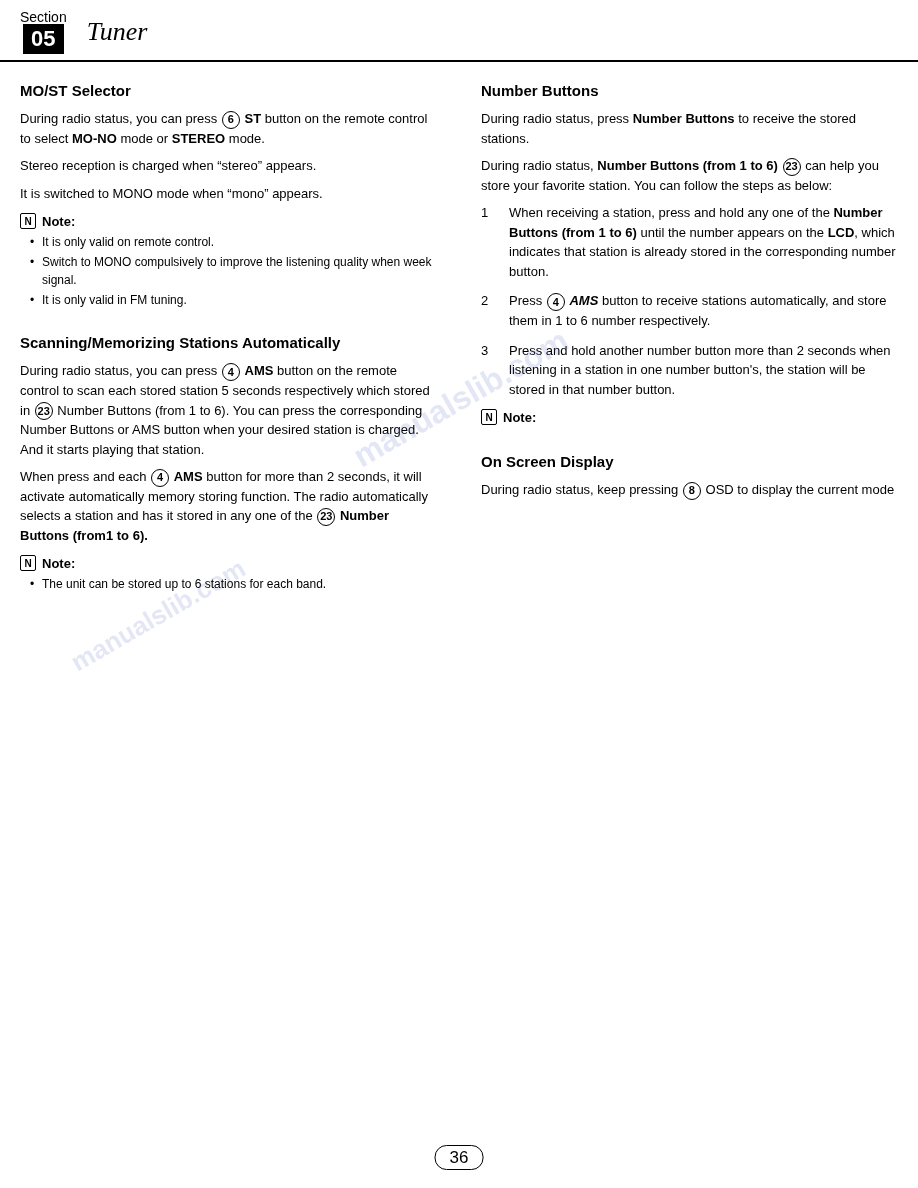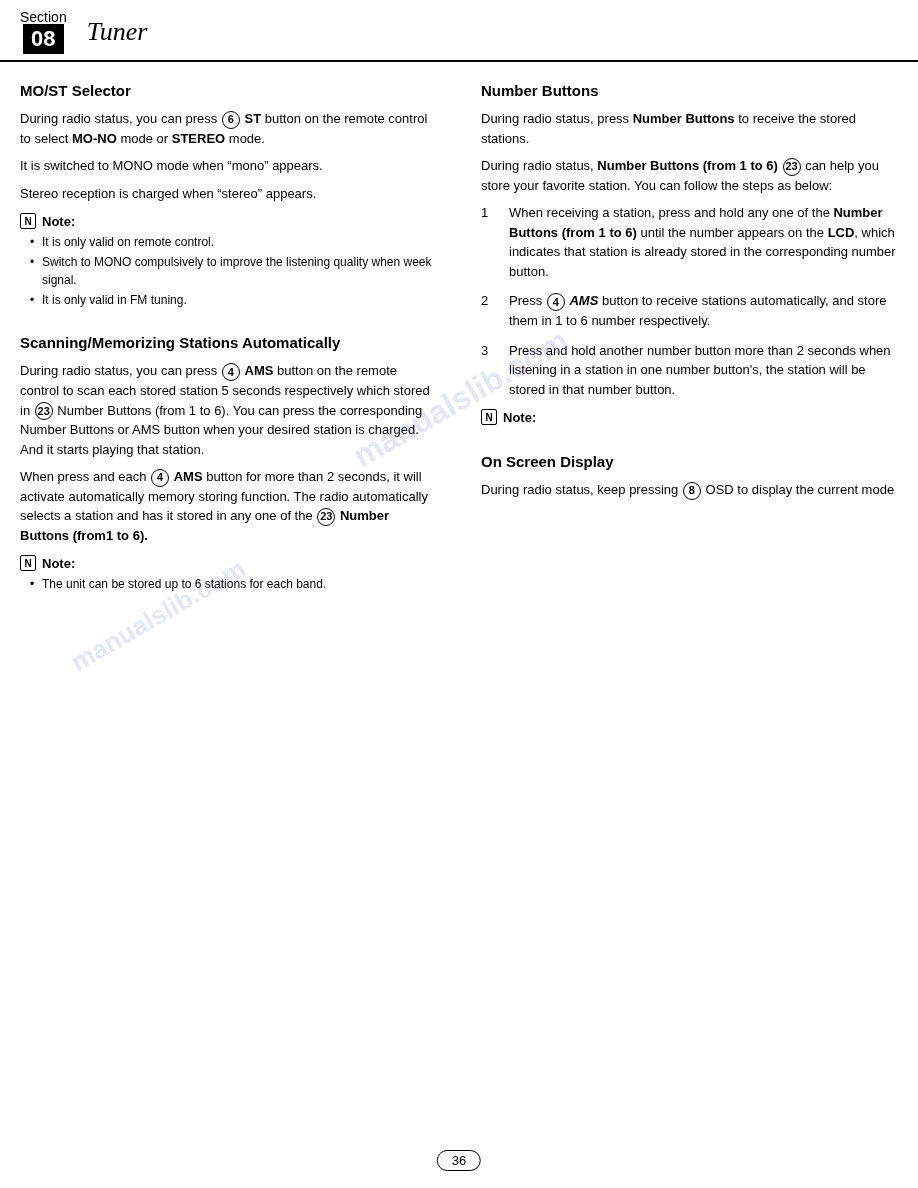--- a/index.html
+++ b/index.html
@@ -163,21 +163,21 @@
     .page-footer {
       position: absolute;
       bottom: 20px;
       left: 50%;
       transform: translateX(-50%);
     }
     .page-number {
       border: 1.5px solid #000;
       border-radius: 12px;
       padding: 2px 14px;
-      font-size: 13px;
+      font-size: 17px;
       font-weight: normal;
     }
 
     
     .watermark {
       position: absolute;
       color: rgba(100, 120, 200, 0.18);
       font-size: 28px;
       font-weight: bold;
       transform: rotate(-30deg);
@@ -187,40 +187,40 @@
   </style>
 </head>
 <body>
 
 <div class="watermark" style="top:380px; left:340px; font-size:32px;">manualslib.com</div>
 <div class="watermark" style="top:600px; left:60px; font-size:26px;">manualslib.com</div>
 
 <div class="page-header">
   <div class="section-label">
     <span class="section-text">Section</span>
-    <span class="section-number">08</span>
+    <span class="section-number">05</span>
   </div>
   <span class="page-title">Tuner</span>
 </div>
 
 <div class="content">
 
   <div class="col-left">
 
     <div class="section-title">MO/ST Selector</div>
 
     <p>
       <span>During radio status, you can press</span>
       <span class="badge">6</span>
       <strong> ST</strong>
       <span> button on the remote control to select <strong>MO-NO</strong> mode or <strong>STEREO</strong> mode.</span>
     </p>
 
+    <p>Stereo reception is charged when “stereo” appears.</p>
     <p>It is switched to MONO mode when “mono” appears.</p>
-    <p>Stereo reception is charged when “stereo” appears.</p>
 
     <div class="note-box">
       <div class="note-header">
         <span class="note-icon">N</span>
         <span>Note:</span>
       </div>
       <ul class="note-list">
         <li><span>It is only valid on remote control.</span></li>
         <li><span>Switch to MONO compulsively to improve the listening quality when week signal.</span></li>
         <li><span>It is only valid in FM tuning.</span></li>

